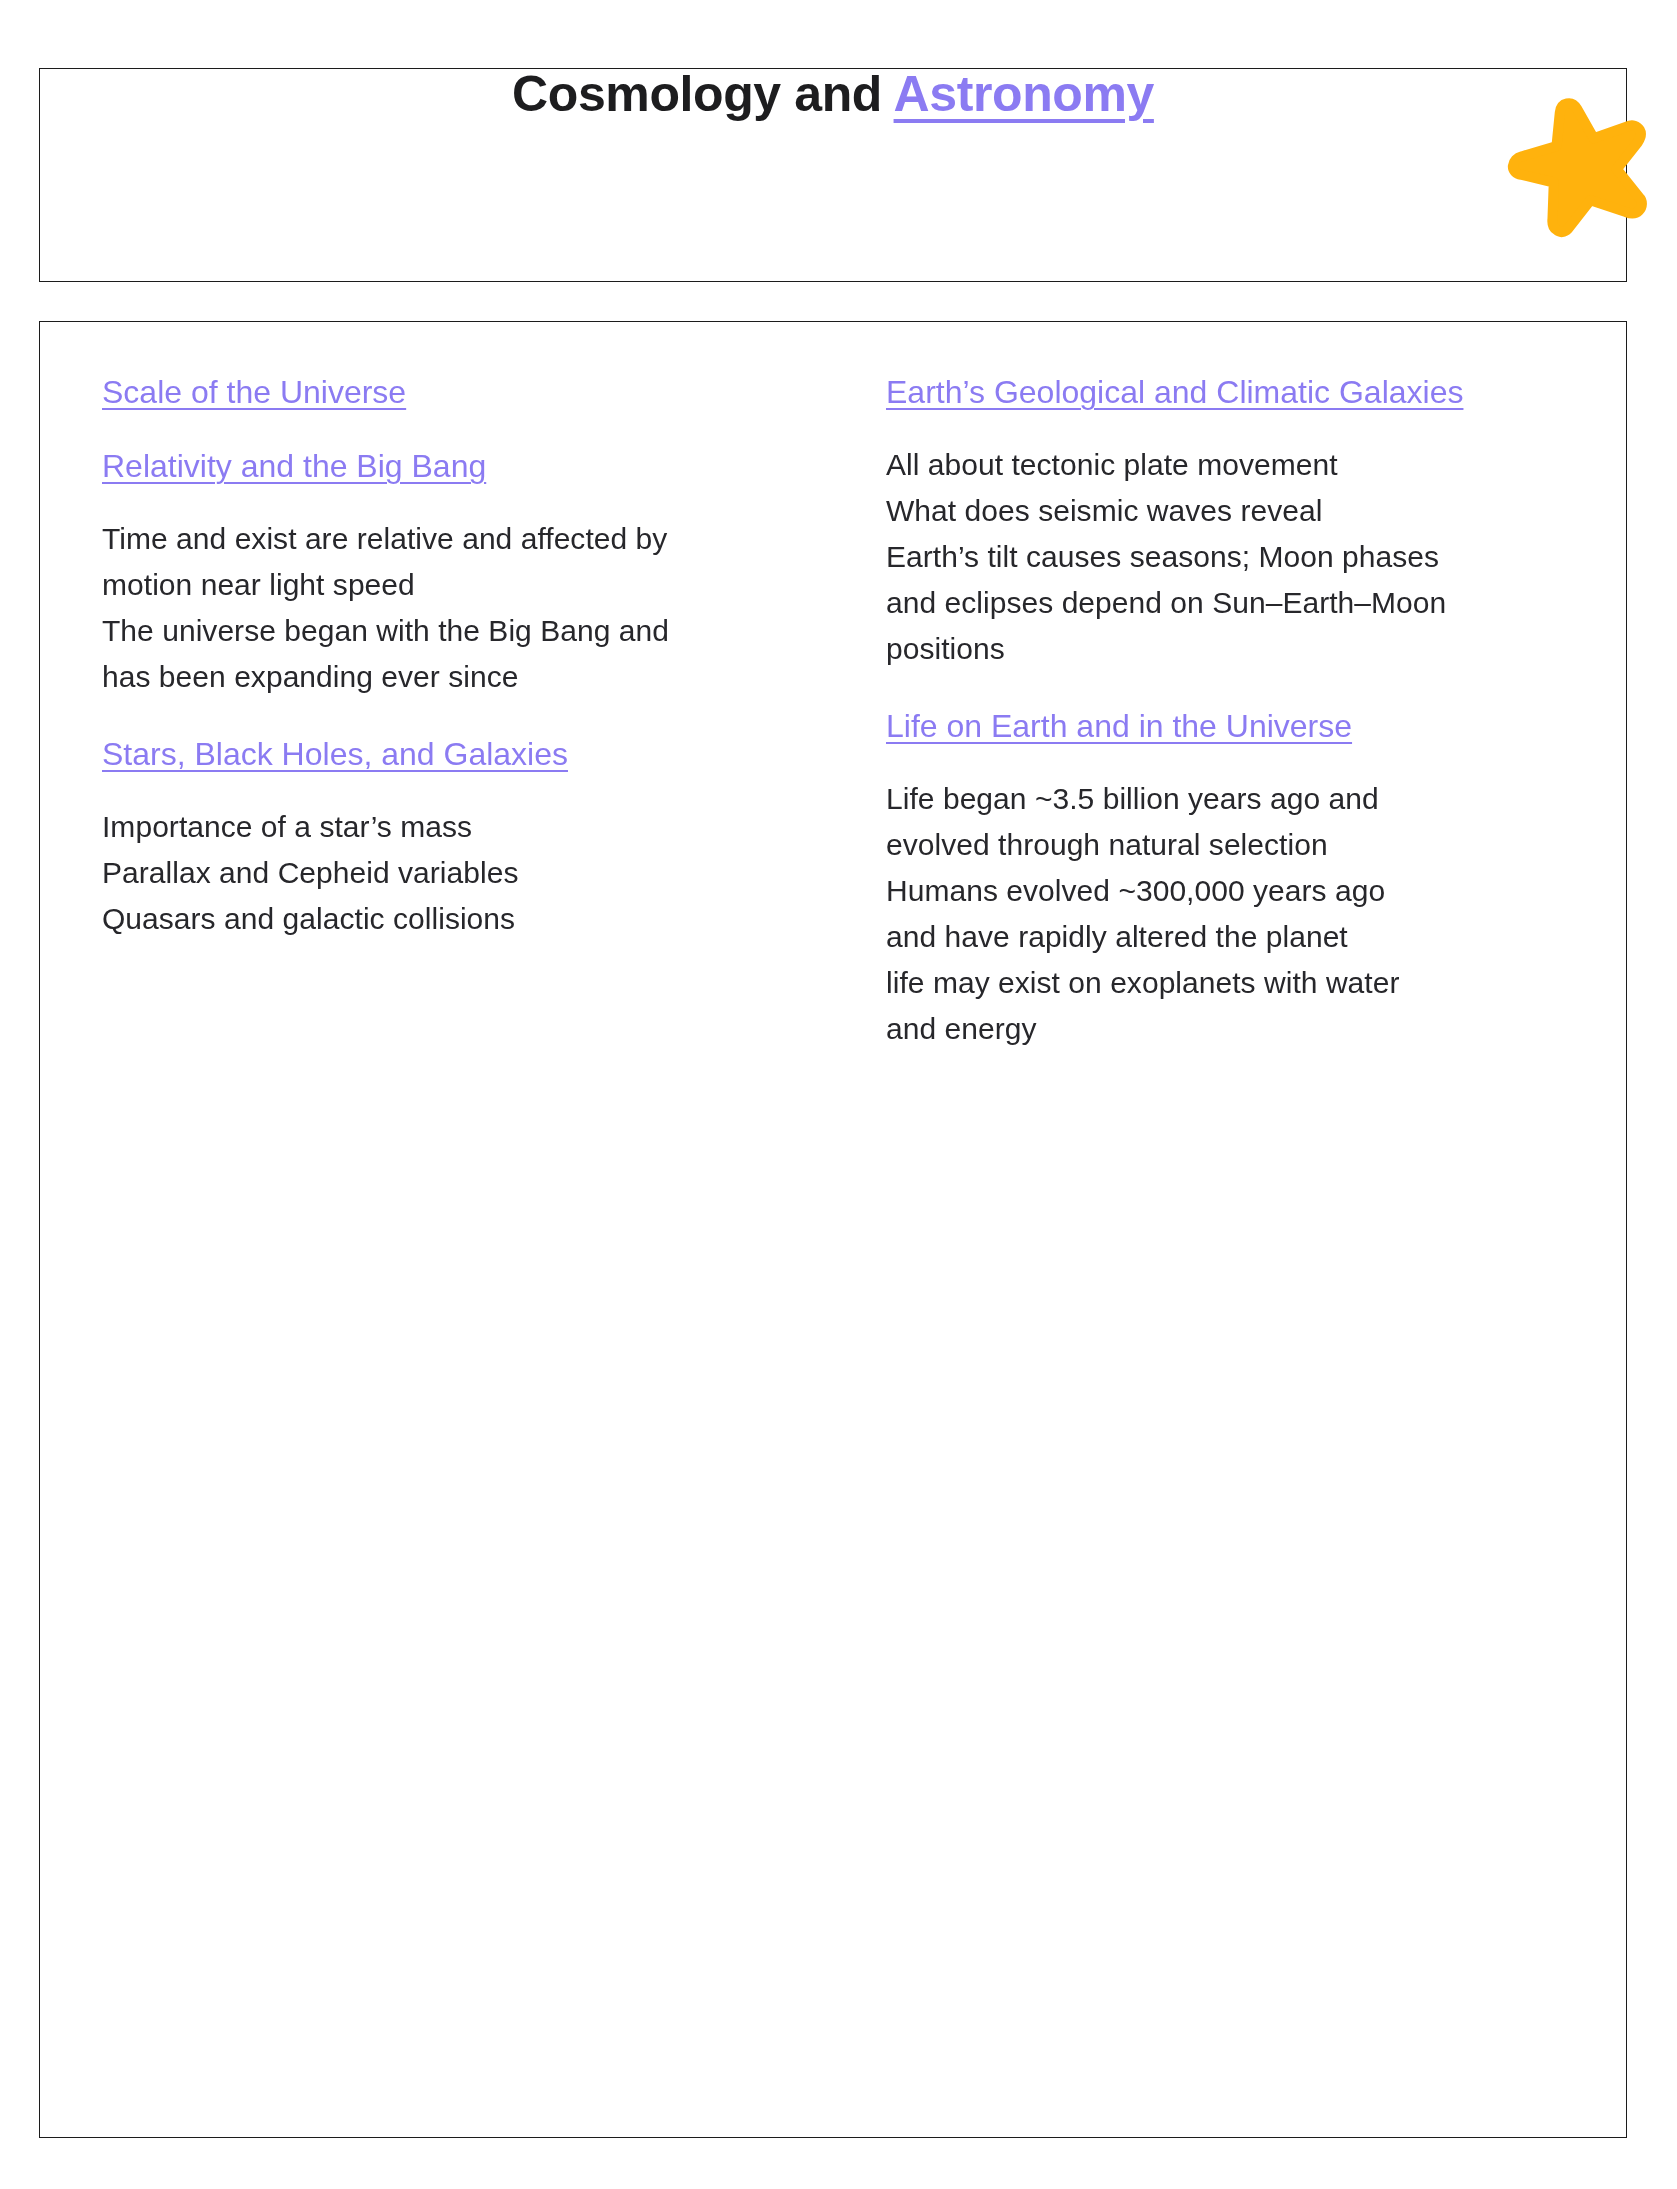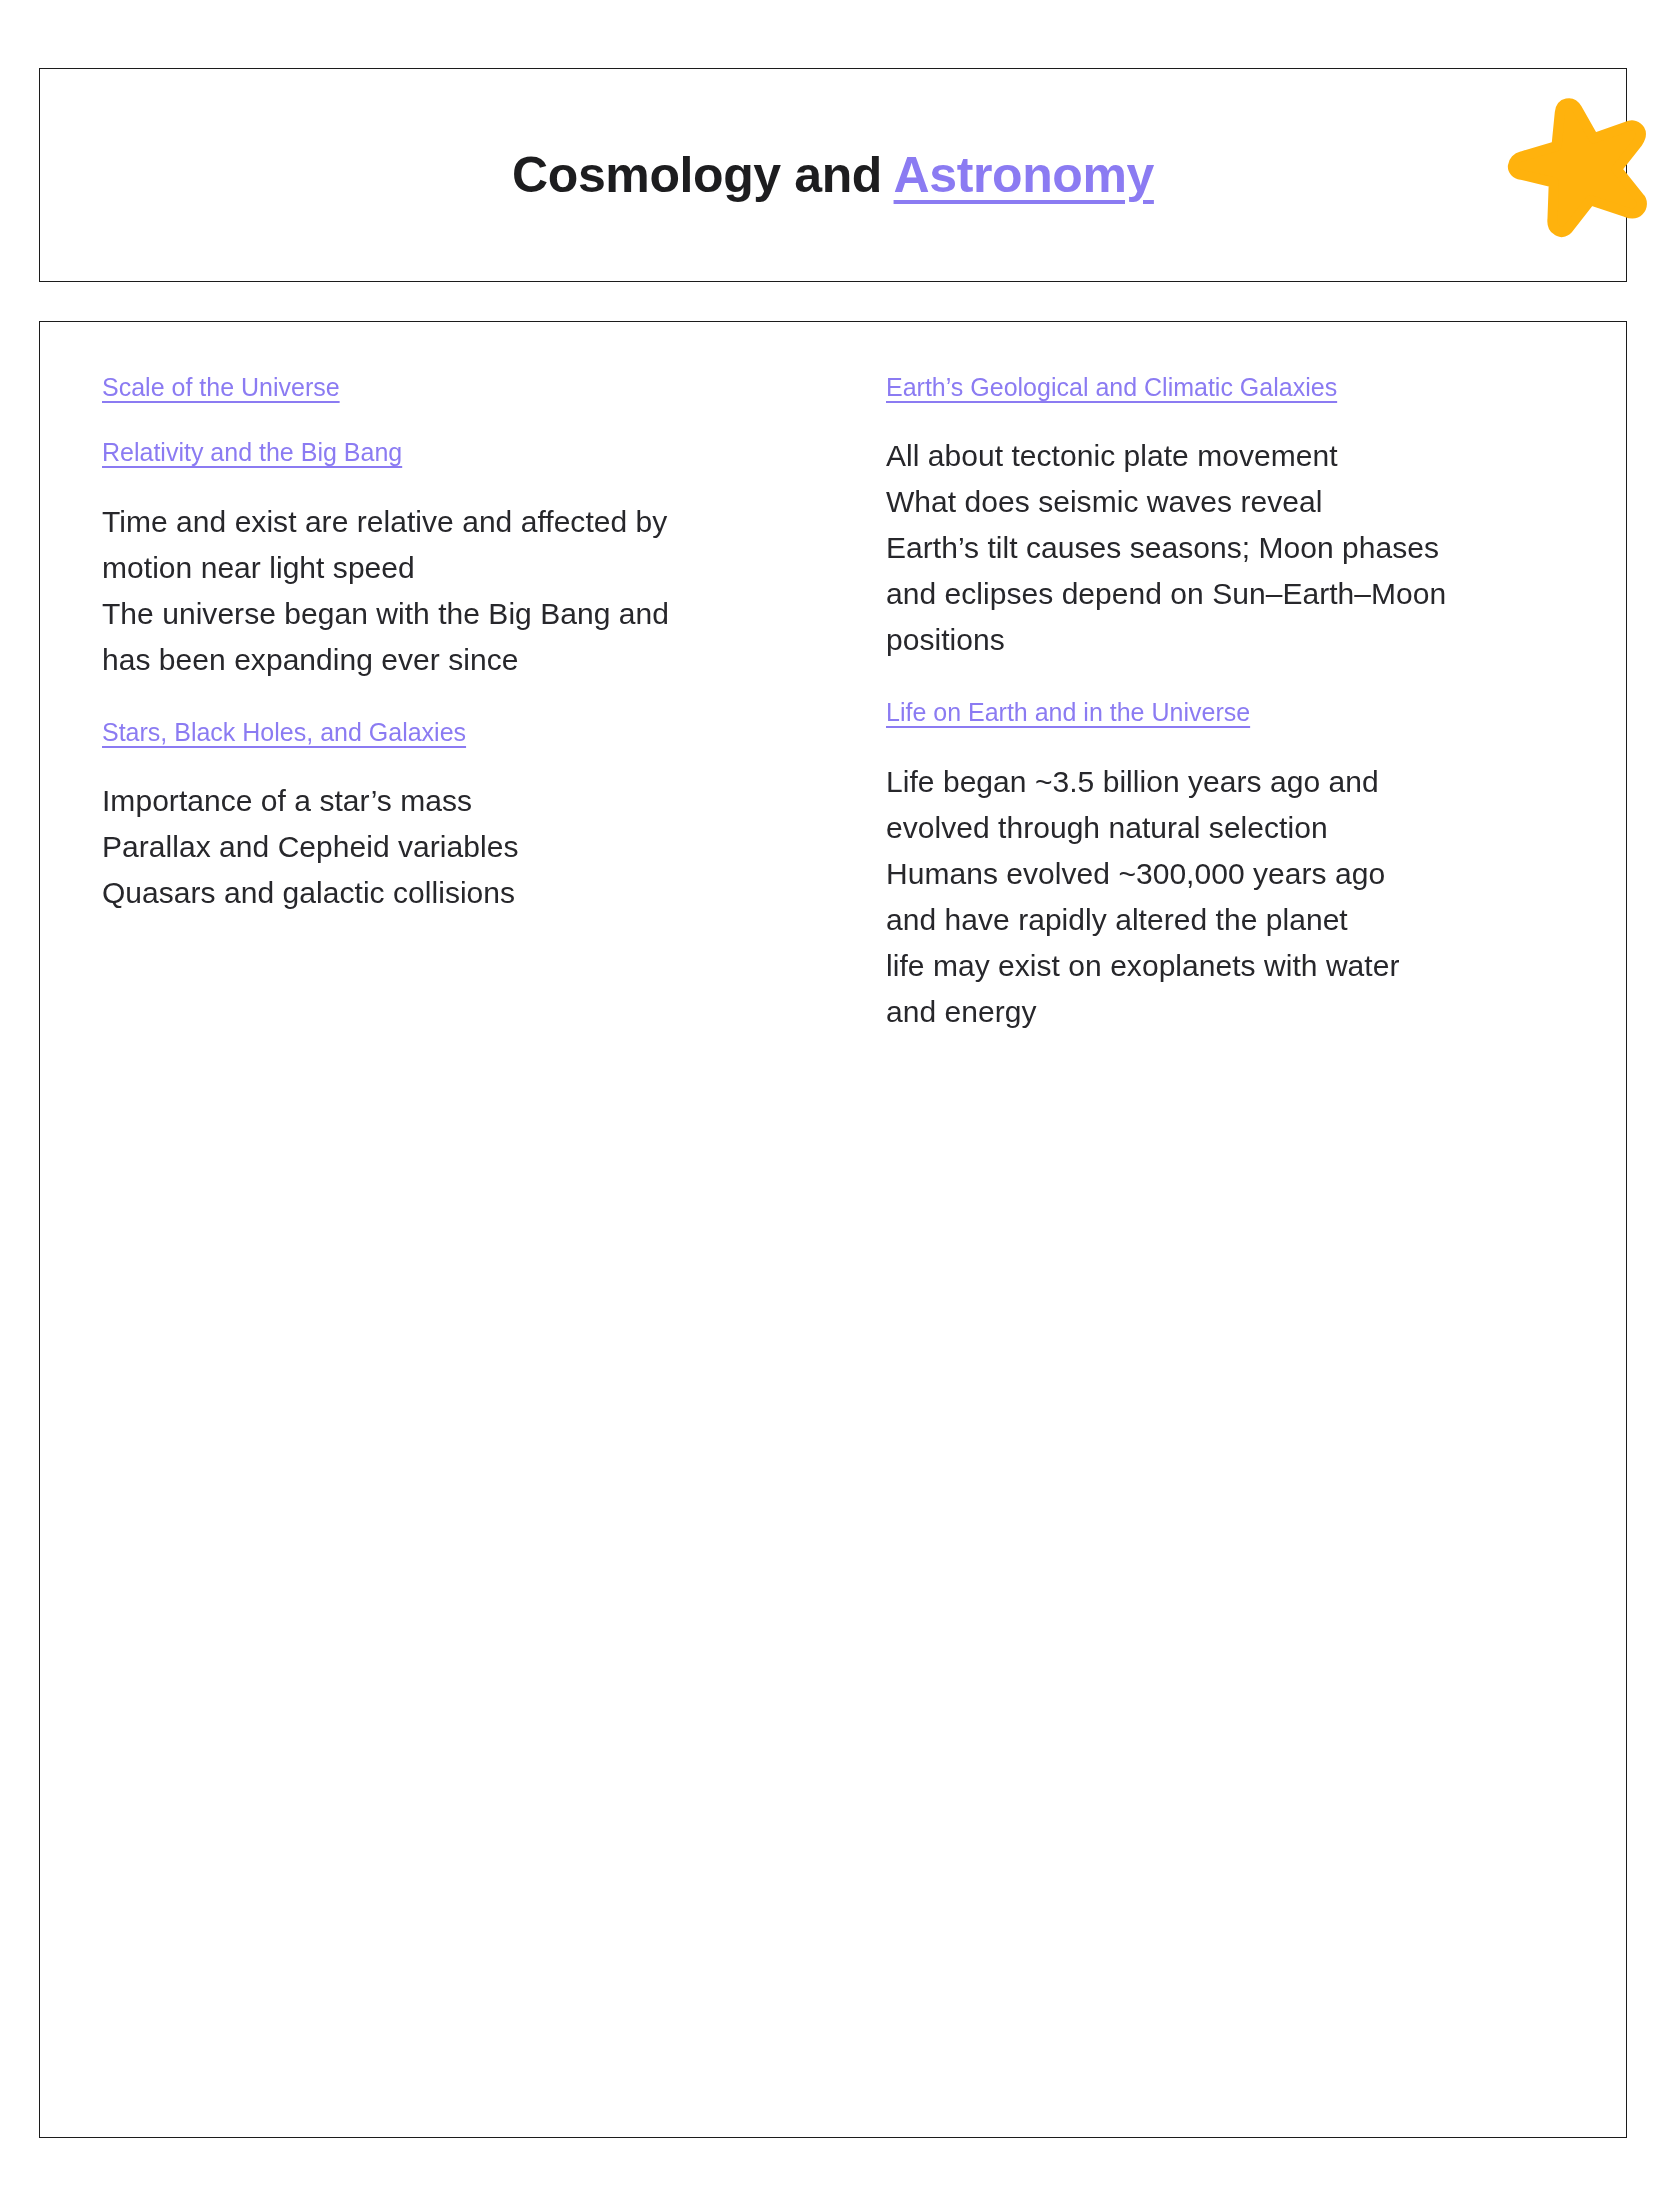--- a/index.html
+++ b/index.html
@@ -27,21 +27,20 @@
   
   .title-box {
     position: absolute;
     left: 39px;
     top: 68px;
     width: 1588px;
     height: 214px;
     border: 1.7px solid #1c1c1c;
     background: #ffffff;
     display: flex;
-    align-items: center;
     justify-content: center;
   }
 
   .title-text {
     font-size: 50px;
     font-weight: bold;
     color: #1d1d1f;
     letter-spacing: -0.4px;
     white-space: nowrap;
     line-height: 1;
@@ -89,21 +88,21 @@
   .col {
     padding-right: 34px;
   }
   .col-left  { width: 800px; padding-left: 62px; }
   .col-right { width: 753px; padding-left: 46px; }
 
   .section { margin-bottom: 34px; }
   .section:last-child { margin-bottom: 0; }
 
   .section-heading {
-    font-size: 25px;
+    font-size: 32px;
     font-weight: normal;
     color: #8b7bf2;
     text-decoration: underline;
     text-decoration-thickness: 2.1px;
     text-underline-offset: 5.1px;
     line-height: 1.25;
     margin-bottom: 30px;
     white-space: nowrap;
   }
 

